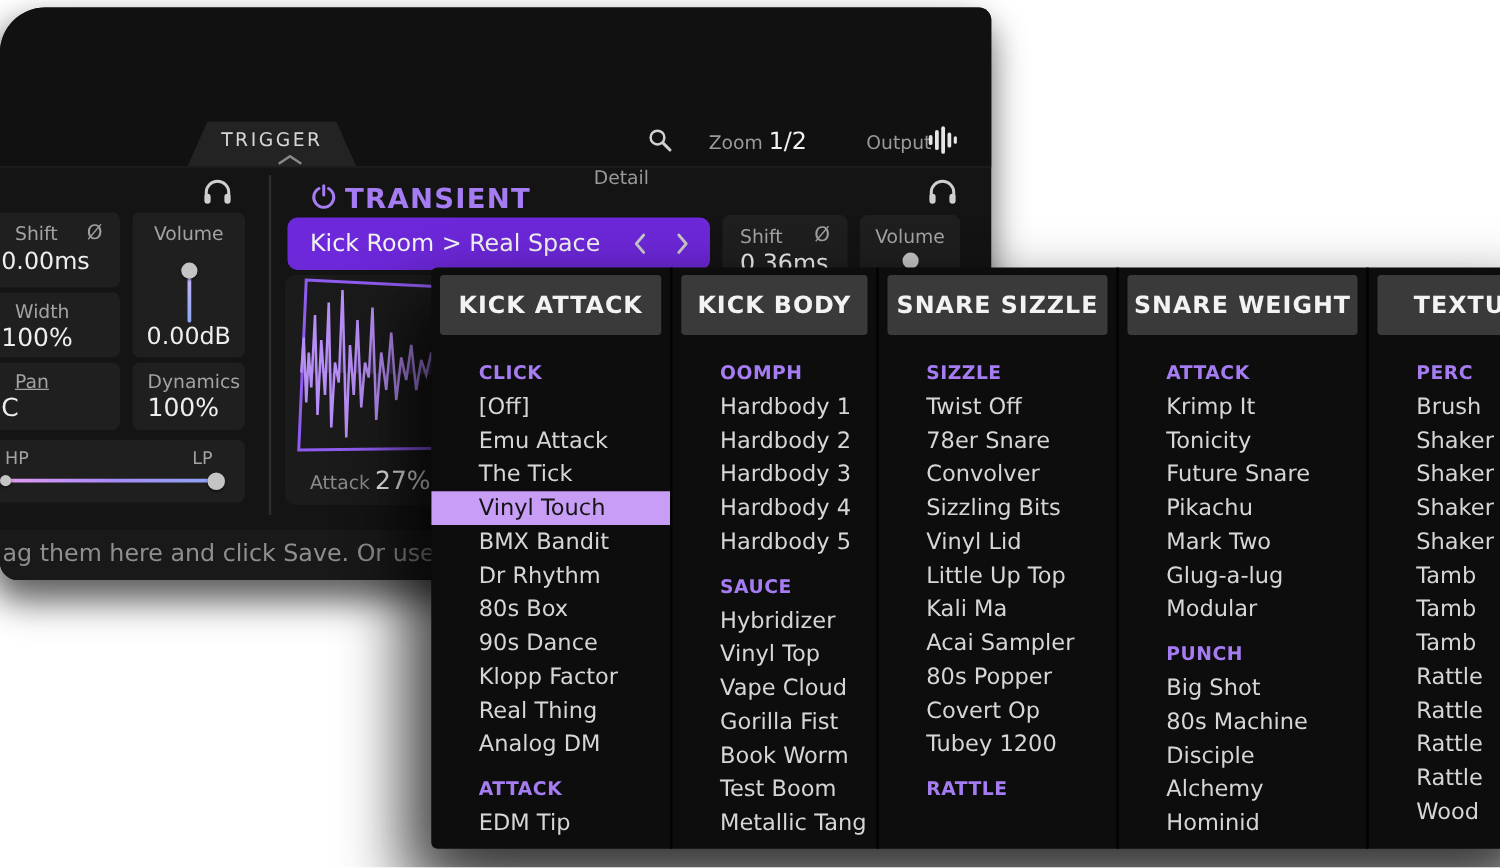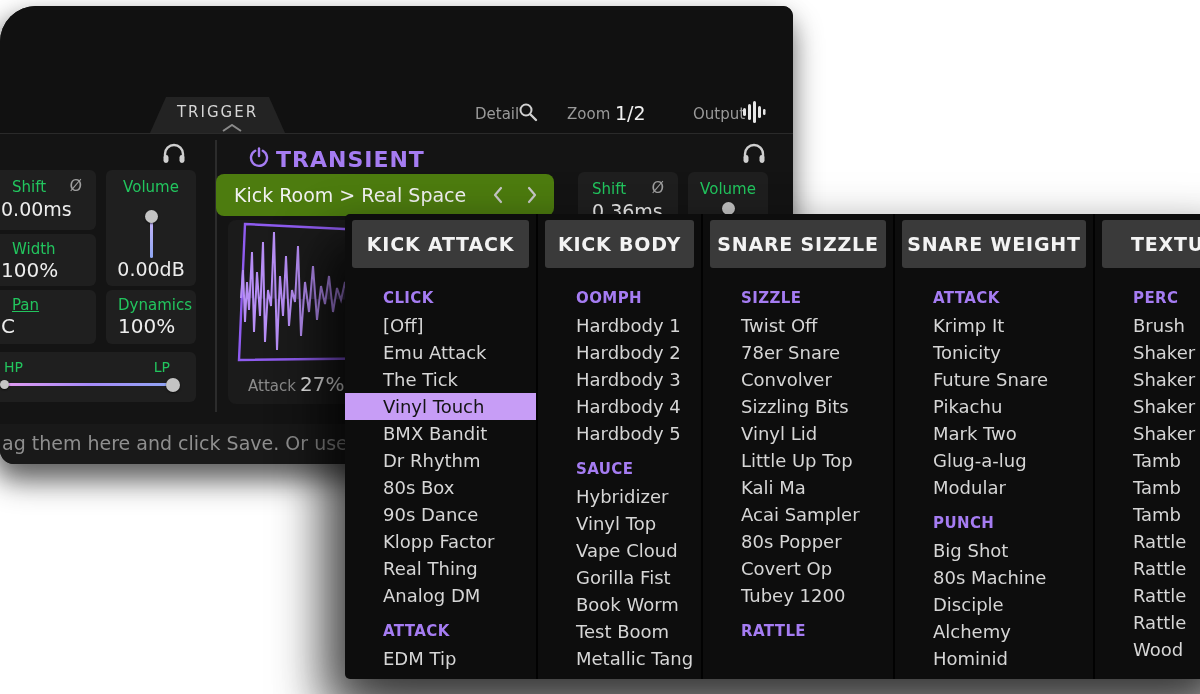--- a/index.html
+++ b/index.html
@@ -22,28 +22,28 @@
   #tab-trigger{left:150px;top:97px;width:135px;height:36px;background:#232323;
     clip-path:polygon(16px 0, calc(100% - 16px) 0, 100% 100%, 0 100%);
     color:#d6d6d6;font-size:15px;letter-spacing:2px;text-align:center;line-height:30px;cursor:pointer;}
   #tab-caret{left:222px;top:124px;}
   .bar-label{color:#9a9a9a;font-size:15px;top:105px;}
   .bar-value{color:#f0f0f0;font-size:19px;top:102px;}
   .ctl{cursor:pointer;}
 
   
   .box{background:#1f1f1f;border-radius:6px;}
-  .box .lbl{position:absolute;color:#22c55e;font-size:15px;}
+  .box .lbl{position:absolute;color:#a3a3a3;font-size:15px;}
   .box .val{position:absolute;color:#ededed;font-size:19px;}
   .phase{position:absolute;color:#9f9f9f;font-size:16px;}
 
   #v-divider{left:215px;top:140px;width:2px;height:272px;background:#2c2c2c;}
 
   #transient-title{left:276px;top:147px;color:var(--accent);font-size:22px;font-weight:bold;letter-spacing:1px;}
-  #preset-box{left:216px;top:174px;width:338px;height:42px;background:#4d7c0f;border-radius:8px;cursor:pointer;}
+  #preset-box{left:230px;top:174px;width:338px;height:42px;background:#6d28d9;border-radius:8px;cursor:pointer;}
   #preset-label{position:absolute;left:18px;top:10px;color:#f2f2f2;font-size:19px;white-space:nowrap;}
 
   #wave-box{left:228px;top:220px;width:340px;height:184px;background:#1b1b1b;border-radius:8px;}
   #attack-label{position:absolute;left:20px;top:157px;color:#8c8c8c;font-size:15px;}
   #attack-value{position:absolute;left:72px;top:152px;color:#f0f0f0;font-size:20px;}
 
   
   .vtrack{position:absolute;width:3px;border-radius:2px;
     background:linear-gradient(180deg,#cbb6f8,#8fa6f3);}
   .htrack{position:absolute;height:3px;border-radius:2px;
@@ -85,21 +85,21 @@
 
   <div class="abs" id="topbar"></div>
 
   <div class="abs" id="tab-trigger">TRIGGER</div>
   <div class="abs" id="tab-caret">
     <svg width="20" height="8">
         <polyline points="1,7 10,1 19,7" fill="none" stroke="#8a8a8a" stroke-width="2"></polyline>
       </svg>
   </div>
 
-  <div class="abs bar-label ctl" style="left:475px;">Detail</div>
+  <div class="abs bar-label ctl" style="left:475px;margin-top:28px;">Detail</div>
   <div class="abs ctl" style="left:518px;top:102px;">
     <svg width="20" height="20">
         <circle cx="8" cy="8" r="5.5" fill="none" stroke="#d0d0d0" stroke-width="2"></circle>
         <line x1="12.5" y1="12.5" x2="18" y2="18" stroke="#d0d0d0" stroke-width="2.4" stroke-linecap="round"></line>
       </svg>
   </div>
 
   <div class="abs bar-label ctl" style="left:567px;">Zoom</div>
   <div class="abs bar-value ctl" style="left:615px;">1/2</div>
 

